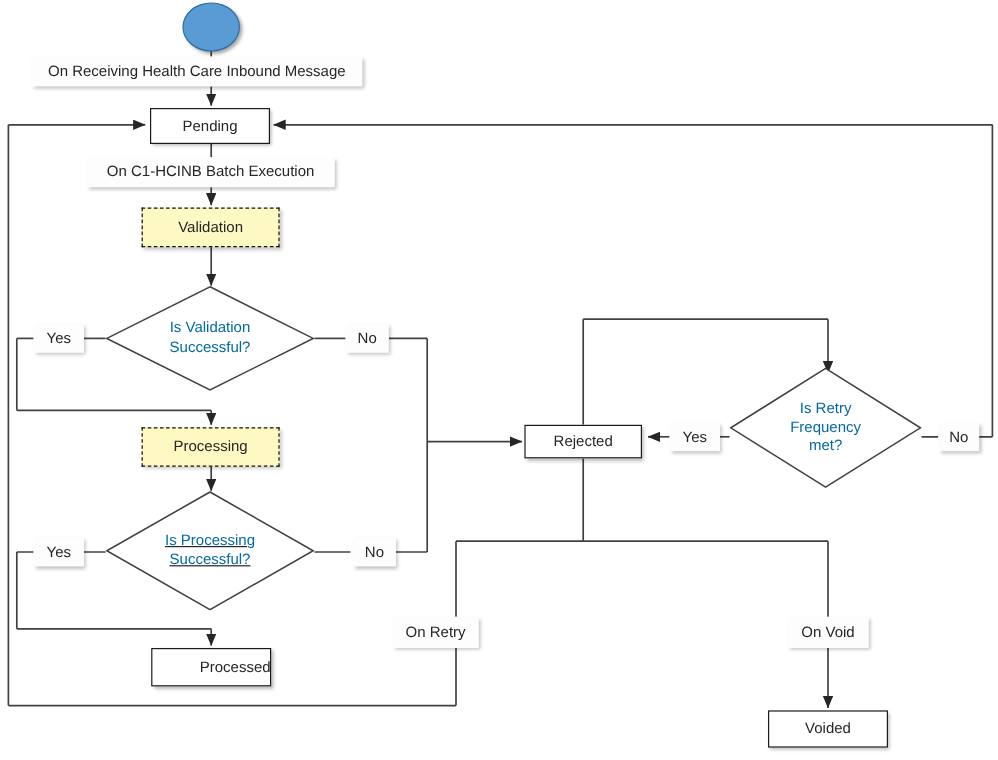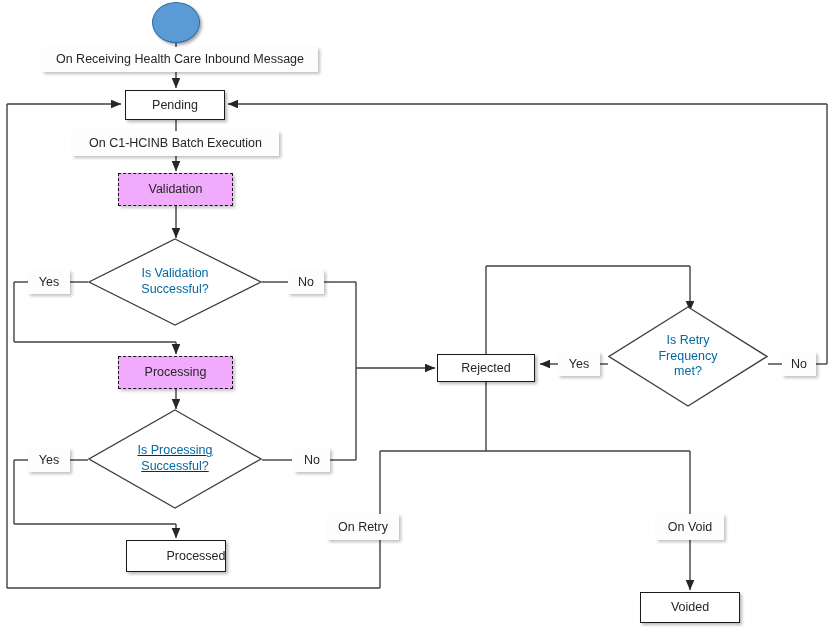--- a/index.html
+++ b/index.html
@@ -15,21 +15,21 @@
         text-align:center;color:#262626;}
 
   
   .state-box{
     background:#ffffff;border:1.6px solid #1a1a1a;
     font-size:12.5px;line-height:1.15;
     box-shadow:2px 2px 3px rgba(0,0,0,0.28);
   }
   
   .dashed-box{
-    background:#f0abfc;border:1.5px dashed #111111;
+    background:#fef9c3;border:1.5px dashed #111111;
     font-size:12.5px;line-height:1.15;
     box-shadow:2px 2px 3px rgba(0,0,0,0.22);
   }
   
   .label-plate{
     background:#fdfdfd;border:none;
     font-size:12.5px;line-height:1.2;
     box-shadow:2px 2px 3px rgba(0,0,0,0.25);
     white-space:nowrap;
   }
@@ -116,21 +116,21 @@
       <line x1="7" y1="104" x2="121" y2="104" marker-end="url(#arrow)"></line>
 
       <line x1="690" y1="451" x2="690" y2="514"></line>
       <line x1="690" y1="540" x2="690" y2="590" marker-end="url(#arrow)"></line>
 
     </g>
   </svg>
 
   <div class="node start-ellipse" style="left:152px;top:2px;width:48px;height:41px;"></div>
 
-  <div class="node label-plate" style="left:42px;top:47px;width:276px;height:25px;text-align:right;">On Receiving Health Care Inbound  Message</div>
+  <div class="node label-plate" style="left:26px;top:47px;width:276px;height:25px;text-align:right;">On Receiving Health Care Inbound  Message</div>
 
   <div class="node state-box" style="left:125px;top:90px;width:100px;height:30px;">Pending</div>
 
   <div class="node label-plate" style="left:72px;top:131px;width:207px;height:25px;">On C1-HCINB Batch Execution</div>
 
   <div class="node dashed-box" style="left:118px;top:173px;width:115px;height:33px;">Validation</div>
 
   <div class="node diamond" style="left:88px;top:238px;width:174px;height:88px;">
     <svg viewBox="0 0 174 88" preserveAspectRatio="none">
       <polygon points="87,1 173,44 87,87 1,44" fill="#ffffff" stroke="#404040" stroke-width="1.3"></polygon>

